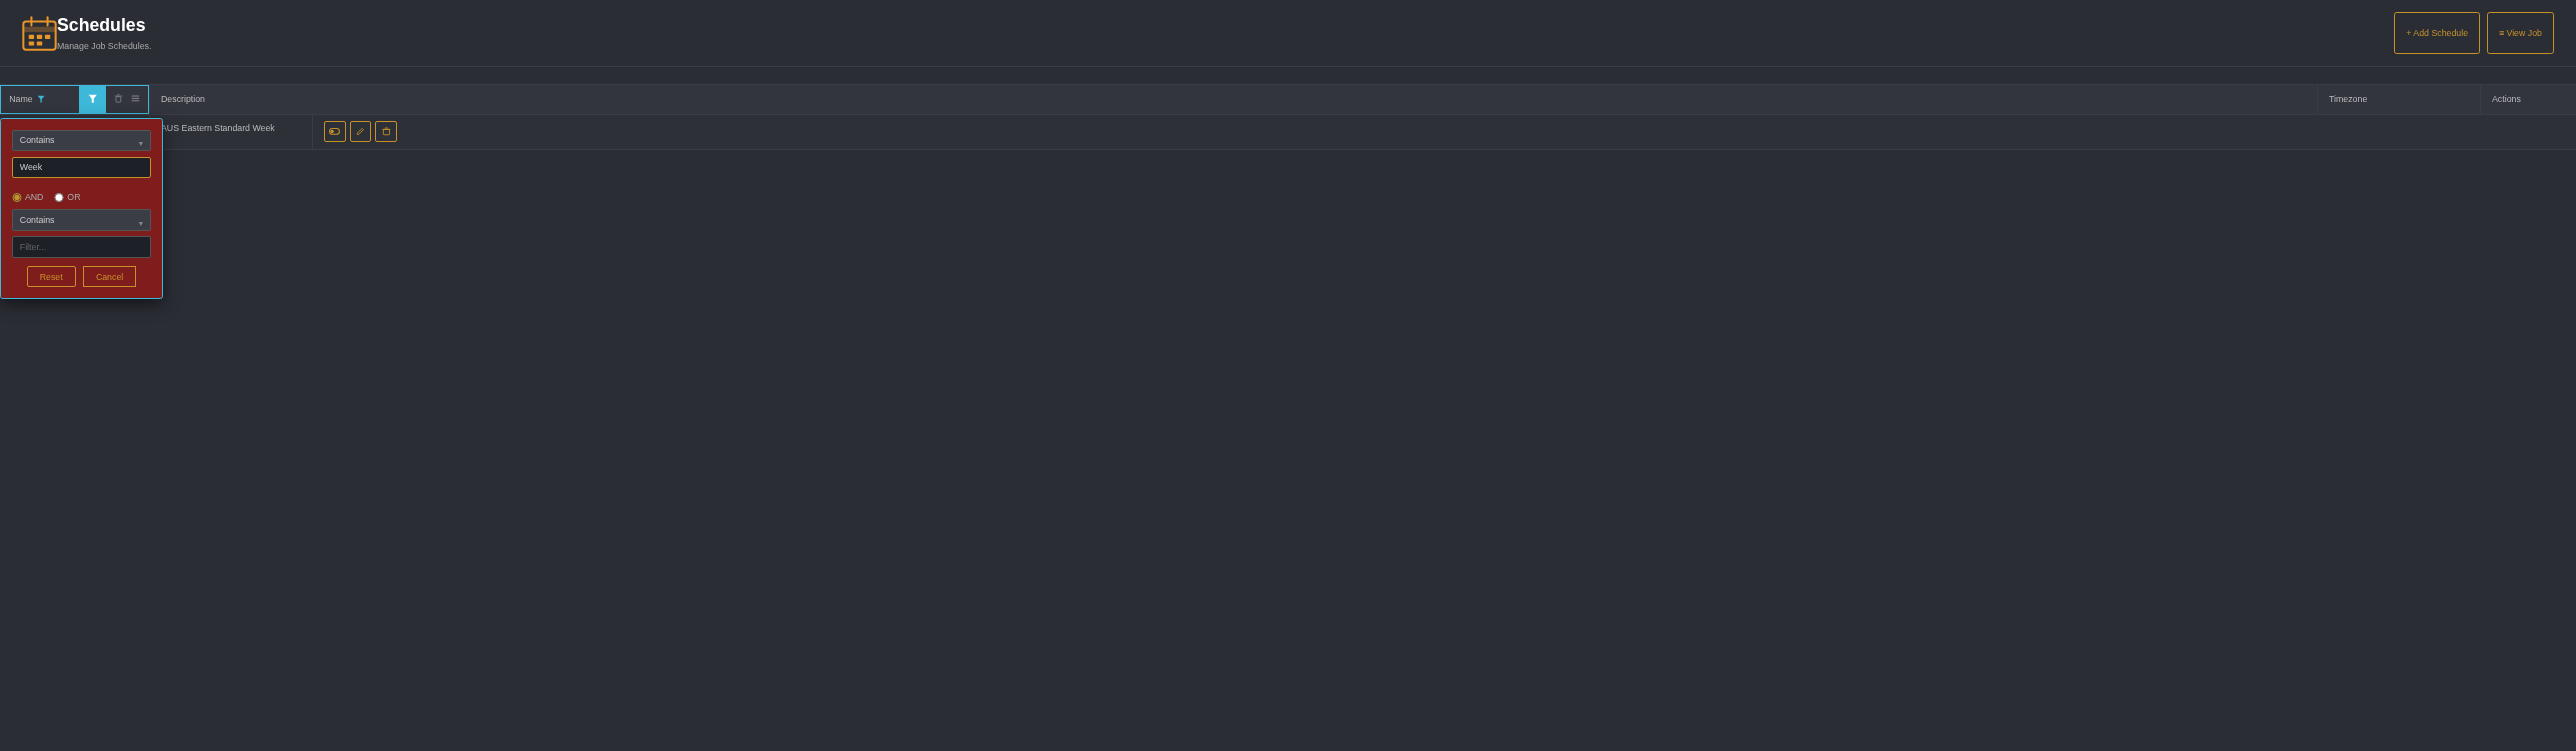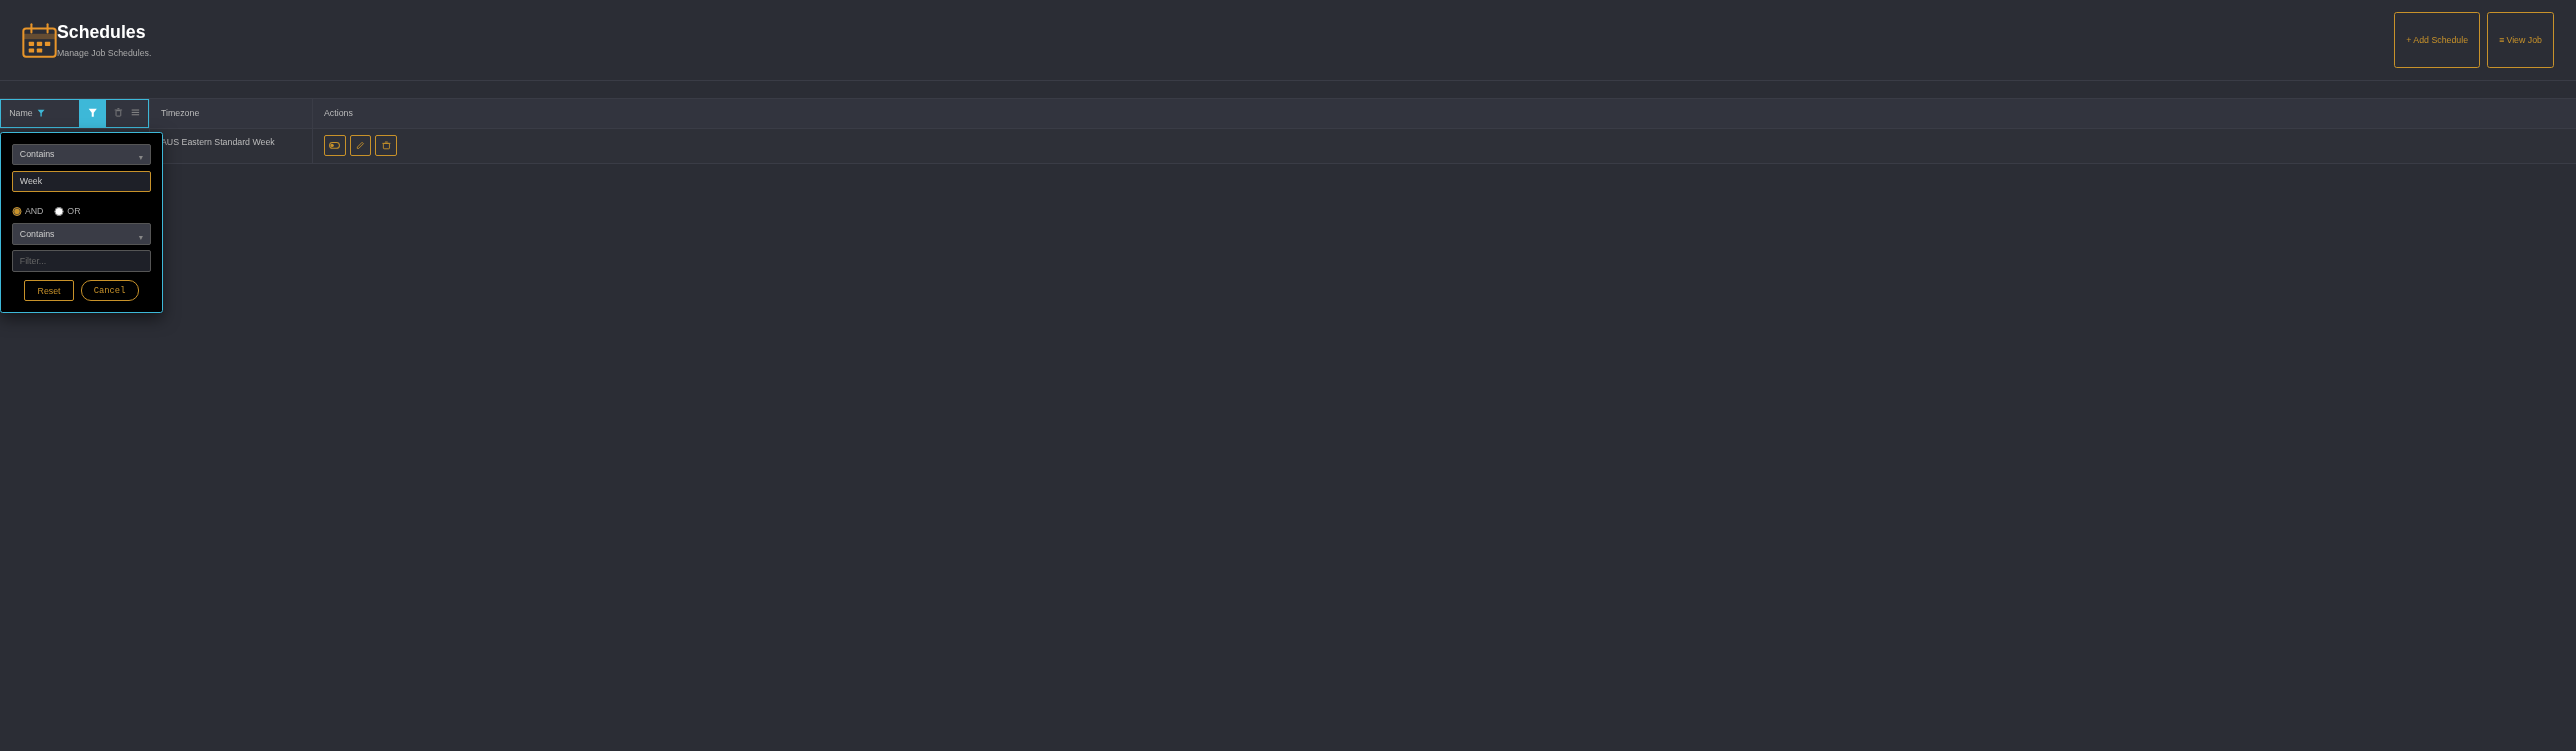--- a/index.html
+++ b/index.html
@@ -36,21 +36,21 @@
     .header-title p {
       font-size: 8.8px;
       color: #aaa;
       margin-top: 5px;
     }
     .header-actions {
       display: flex;
       gap: 6.8px;
     }
     .btn-outline {
-      padding: 22px 11px;
+      padding: 15px 11px;
       background: transparent;
       border: 0.7px solid #c8922a;
       color: #c8922a;
       border-radius: 2.7px;
       cursor: pointer;
       font-size: 8.8px;
       display: flex;
       align-items: center;
       gap: 4.1px;
     }
@@ -199,21 +199,21 @@
       justify-content: center;
       font-size: 8.8px;
     }
 
     
     .filter-popup {
       position: absolute;
       top: 33px;
       left: 0;
       width: 163px;
-      background: #000000;
+      background: #7f1d1d;
       border: 1.4px solid #3db8d8;
       border-radius: 2.7px;
       padding: 11px;
       z-index: 100;
       box-shadow: 0 5.4px 16.3px rgba(0,0,0,0.5);
     }
     .filter-select {
       width: 100%;
       background: #3a3c46;
       border: 0.7px solid #555;
@@ -291,24 +291,23 @@
       color: #c8922a;
       border-radius: 2px;
       cursor: pointer;
       font-size: 8.8px;
     }
     .btn-cancel {
       padding: 4.8px 12.2px;
       background: transparent;
       border: 0.7px solid #c8922a;
       color: #c8922a;
-      border-radius: 10px;
-      cursor: pointer;
-      font-size: 8.8px;
-      font-family: Liberation Mono, monospace;
+      border-radius: 0;
+      cursor: pointer;
+      font-size: 8.8px;
     }
 
     
     .recurring-tag {
       font-size: 7.5px;
       color: #aaa;
       display: flex;
       align-items: center;
       gap: 2.7px;
     }
@@ -426,20 +425,23 @@
             </select>
           </div>
           <input class="filter-input2" type="text" placeholder="Filter..." style="">
           <div class="filter-actions">
             <button class="btn-reset">Reset</button>
             <button class="btn-cancel">Cancel</button>
           </div>
         </div>
       </div>
 
+      <div class="col-description">
+        <span class="th-label">Description</span>
+      </div>
 
       <div class="col-timezone">
         <span class="th-label">Timezone</span>
       </div>
 
       <div class="col-actions">
         <span class="th-label">Actions</span>
       </div>
     </div>
 

